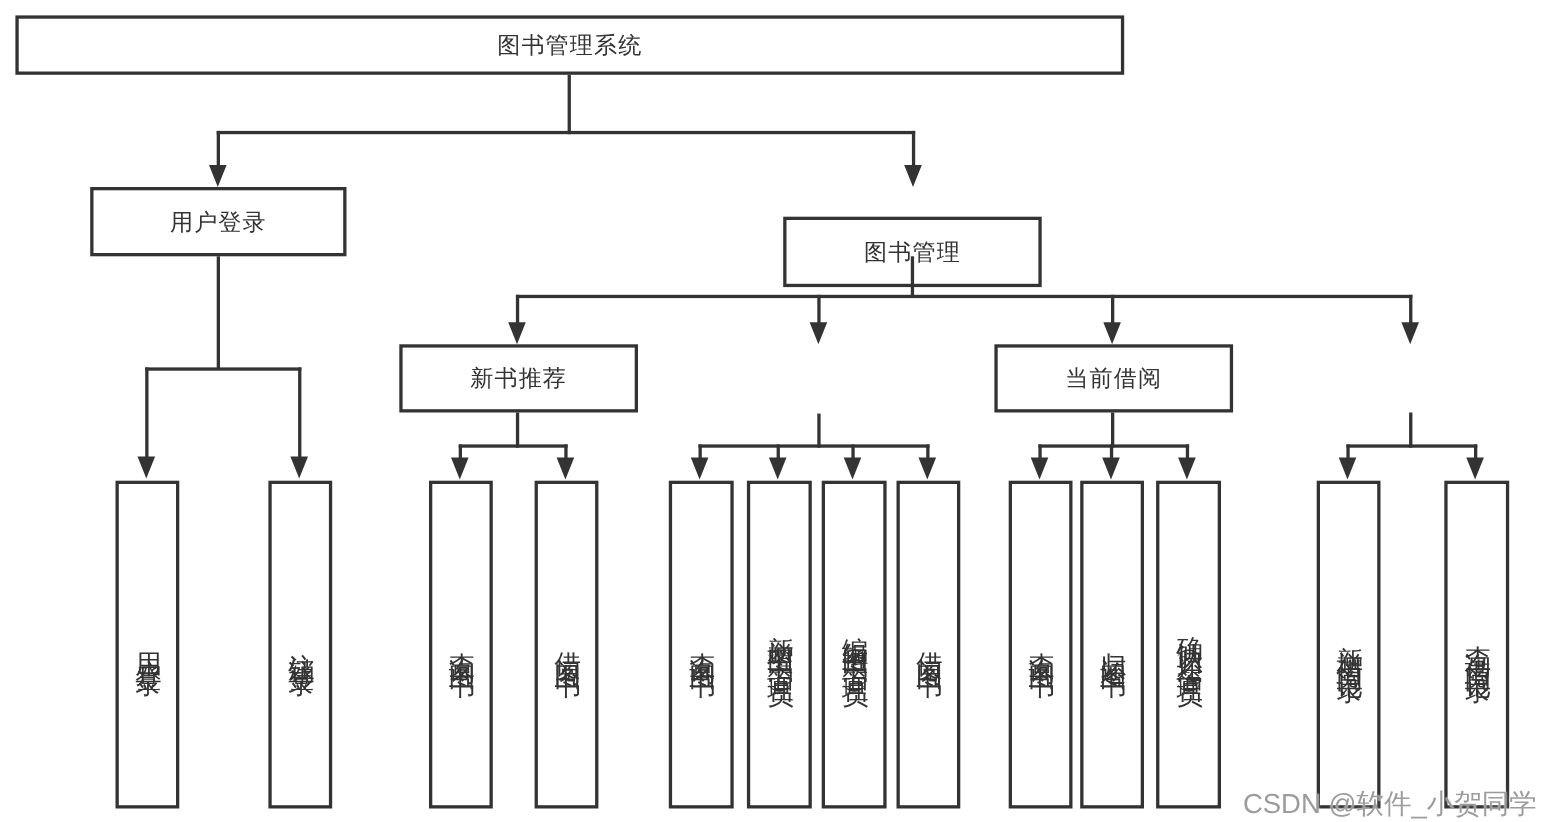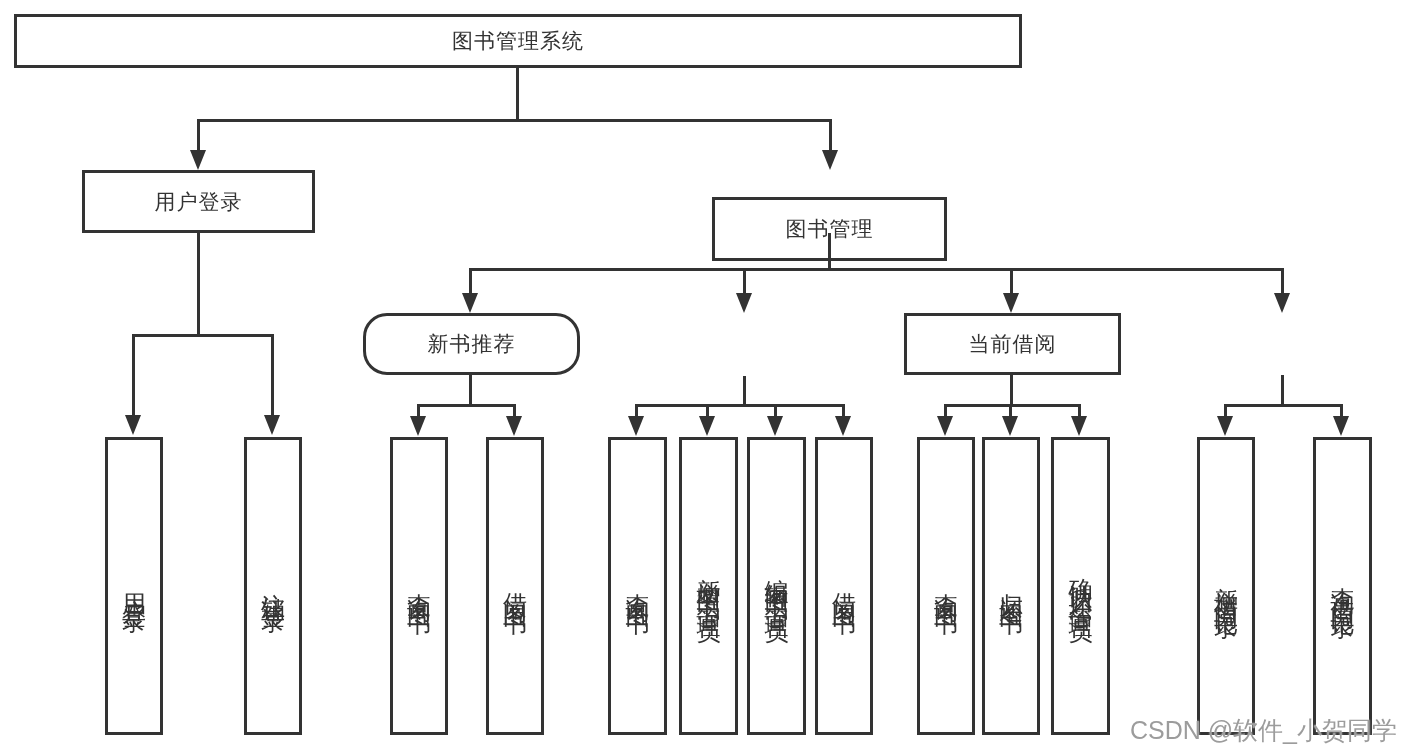--- a/index.html
+++ b/index.html
@@ -94,21 +94,21 @@
   <div class="hl" style="left:469px;  top:268px; width:815px;"></div>
   <div class="vl" style="left:469px;  top:268px; height:28px;"></div>
   <div class="arr" style="left:462px;  top:293px;"></div>
   <div class="vl" style="left:743px;  top:268px; height:28px;"></div>
   <div class="arr" style="left:736px;  top:293px;"></div>
   <div class="vl" style="left:1010px; top:268px; height:28px;"></div>
   <div class="arr" style="left:1003px; top:293px;"></div>
   <div class="vl" style="left:1281px; top:268px; height:28px;"></div>
   <div class="arr" style="left:1274px; top:293px;"></div>
 
-  <div class="box" style="left:363px; top:313px; width:217px; height:62px;border-radius:24px;">
+  <div class="box" style="left:363px; top:313px; width:217px; height:62px;">
     <span class="hlabel">新书推荐</span>
   </div>
   <div class="box" style="left:904px; top:313px; width:217px; height:62px;">
     <span class="hlabel">当前借阅</span>
   </div>
 
   <div class="vl" style="left:469px; top:375px; height:32px;"></div>
   <div class="hl" style="left:417px; top:404px; width:99px;"></div>
   <div class="vl" style="left:417px; top:404px; height:14px;"></div>
   <div class="arr" style="left:410px; top:416px;"></div>

